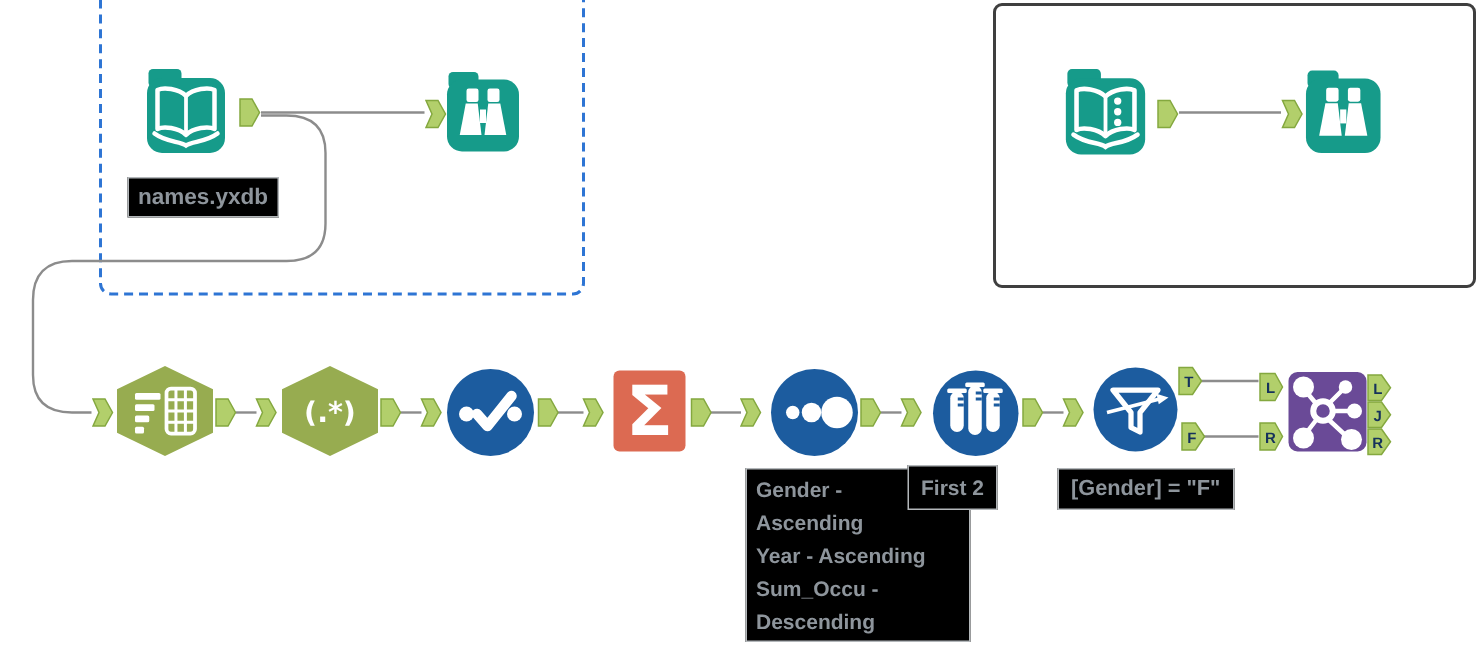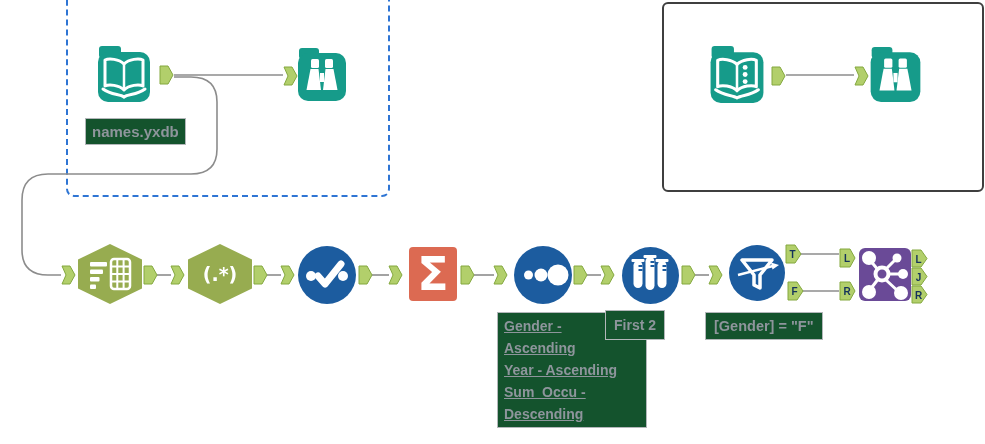--- a/index.html
+++ b/index.html
@@ -13,26 +13,26 @@
   .wires{position:absolute;left:0;top:0;pointer-events:none;}
   .wires path{fill:none;stroke:#8c8c8c;stroke-width:1.6;}
   .tool{position:absolute;}
   .anchor{position:absolute;}
   .anchor path{fill:#b2cf6b;stroke:#84a83f;stroke-width:1;}
   .anchor text{
     font-family:"Liberation Sans",sans-serif;font-weight:bold;
     font-size:10px;fill:#15325b;text-anchor:middle;
   }
   .note{
-    position:absolute;background:#14532d;border:1px solid #b3b7ba;
+    position:absolute;background:#000000;border:1px solid #b3b7ba;
     color:#8e959c;font-weight:bold;font-size:14px;line-height:22px;
     padding:2px 6px;white-space:pre-line;z-index:5;
   }
   .note-filename{font-size:15px;line-height:21px;z-index:4;}
-  .note-sort{width:136px;z-index:4;text-decoration:underline;}
+  .note-sort{width:136px;z-index:4;}
   .note-sample{z-index:6;padding:3px 8px;}
   .note-filter{z-index:5;font-size:14.5px;padding:2px 8px;}
 </style>
 </head>
 <body>
 
 <div class="container-box container-dashed" style="left:66px;top:-22px;width:320px;height:215px;"></div>
 <div class="container-box container-solid" style="left:662px;top:2px;width:318px;height:186px;"></div>
 
 <svg class="wires" width="985" height="444">

